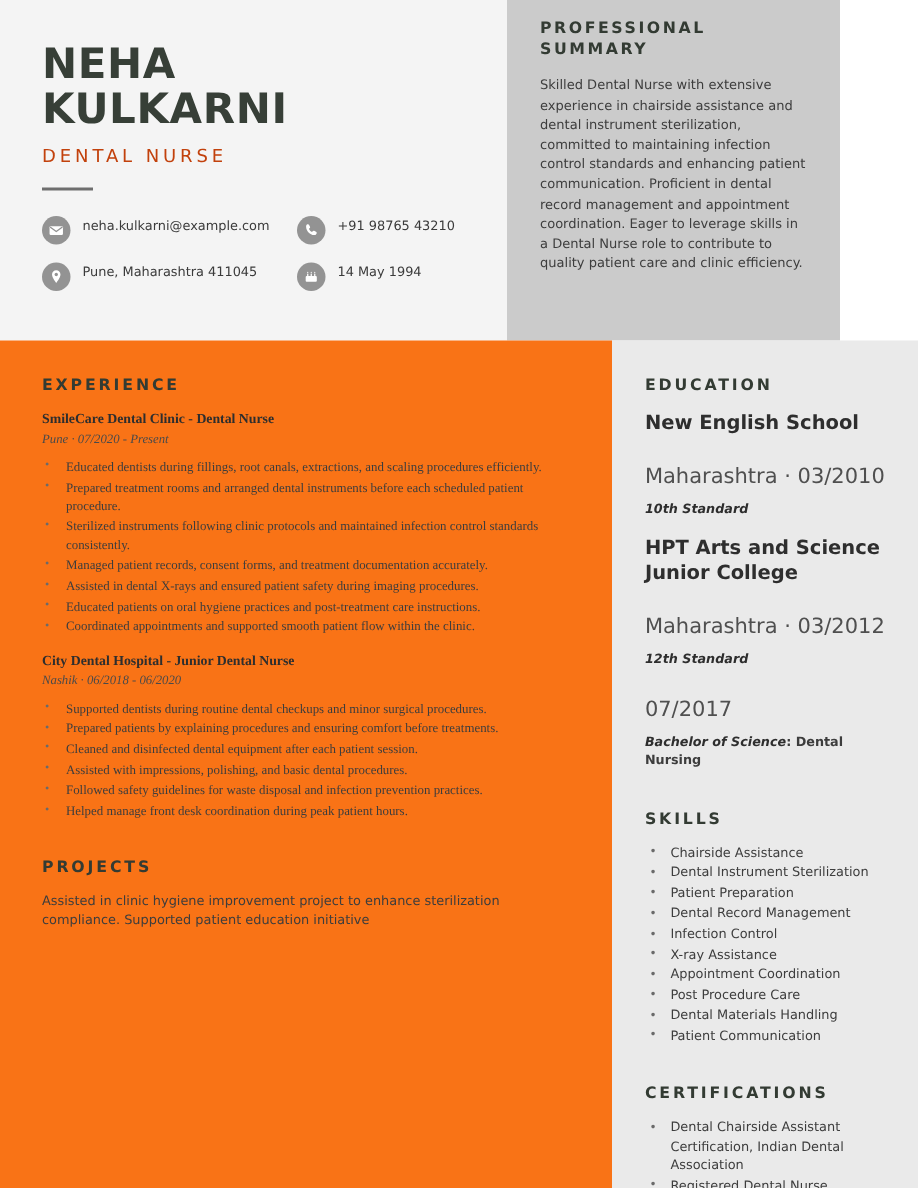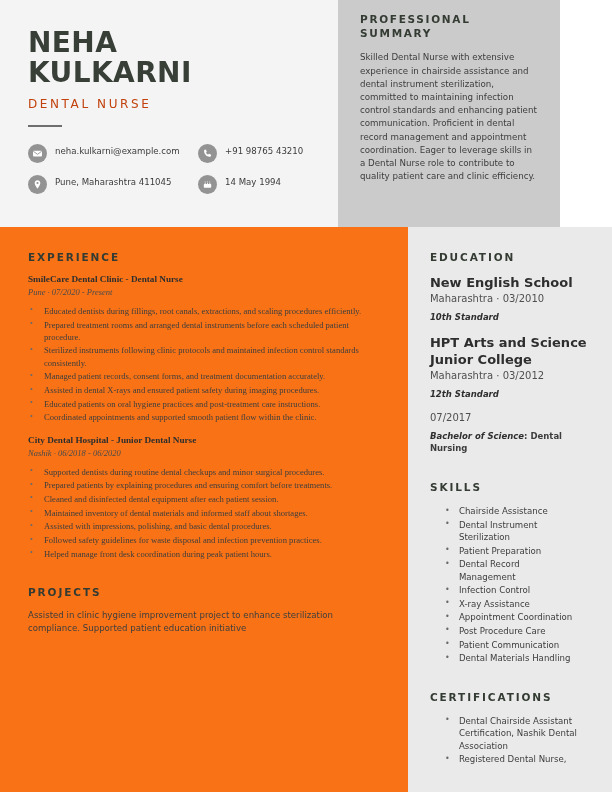--- a/index.html
+++ b/index.html
@@ -182,42 +182,42 @@
 
   
   .edu-entry { margin-bottom: 10px; }
   .edu-school {
     font-size: 13px;
     font-weight: bold;
     color: #2e2e2e;
     line-height: 1.32;
   }
   .edu-meta {
-    font-size: 10px;
+    font-size: 14px;
     color: #4f4f4f;
     line-height: 1.4;
-    margin-top: 1px;
+    margin-top: 18px;
   }
   .edu-degree {
     font-size: 8.5px;
     font-weight: bold;
     font-style: italic;
     color: #2e2e2e;
     line-height: 1.4;
     margin-top: 6px;
   }
   .edu-degree .deg-rest {
     font-weight: bold;
     font-style: normal;
     color: #3d3d3d;
   }
 
   ul.side-bullets {
     list-style: none;
-    margin: 12px;
+    margin: 0;
     padding: 0;
   }
   ul.side-bullets li {
     position: relative;
     padding-left: 17px;
     font-size: 8.6px;
     line-height: 1.46;
     color: #3d3d3d;
     margin-bottom: 1px;
   }
@@ -320,21 +320,20 @@
               <li>Coordinated appointments and supported smooth patient flow within the clinic.</li>
             </ul>
           </div>
           <div class="entry">
             <div class="entry-title">City Dental Hospital - Junior Dental Nurse</div>
             <div class="entry-meta">Nashik ·  06/2018 - 06/2020</div>
             <ul class="bullets">
               <li>Supported dentists during routine dental checkups and minor surgical procedures.</li>
               <li>Prepared patients by explaining procedures and ensuring comfort before treatments.</li>
               <li>Cleaned and disinfected dental equipment after each patient session.</li>
-              <li>Maintained inventory of dental materials and informed staff about shortages.</li>
               <li>Assisted with impressions, polishing, and basic dental procedures.</li>
               <li>Followed safety guidelines for waste disposal and infection prevention practices.</li>
               <li>Helped manage front desk coordination during peak patient hours.</li>
             </ul>
           </div>
         </div>
 
       <div class="sec-head spaced">PROJECTS</div>
       <p class="plain-para">Assisted in clinic hygiene improvement project to enhance sterilization compliance. Supported patient education initiative</p>
 
@@ -363,27 +362,27 @@
       <div class="sec-head spaced">SKILLS</div>
       <ul class="side-bullets" id="skills-list">
           <li>Chairside Assistance</li>
           <li>Dental Instrument Sterilization</li>
           <li>Patient Preparation</li>
           <li>Dental Record Management</li>
           <li>Infection Control</li>
           <li>X-ray Assistance</li>
           <li>Appointment Coordination</li>
           <li>Post Procedure Care</li>
+          <li>Dental Materials Handling</li>
           <li>Patient Communication</li>
-          <li>Dental Materials Handling</li>
         </ul>
 
       <div class="sec-head spaced">CERTIFICATIONS</div>
       <ul class="side-bullets" id="certifications-list">
-          <li>Dental Chairside Assistant Certification, Nashik Dental Association</li>
+          <li>Dental Chairside Assistant Certification, Indian Dental Association</li>
           <li>Registered Dental Nurse,</li>
         </ul>
 
     </div>
 
   </div>
 
 </div>
 
 </body></html>

